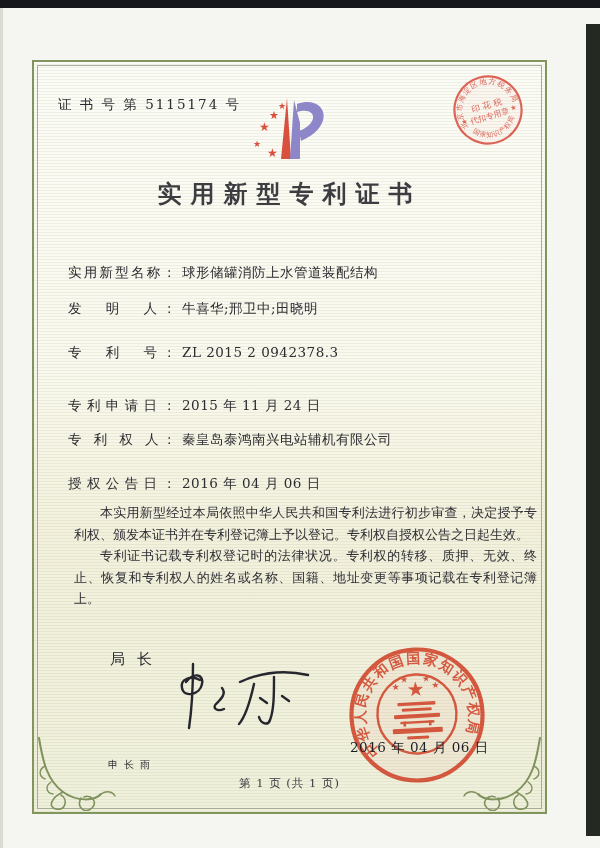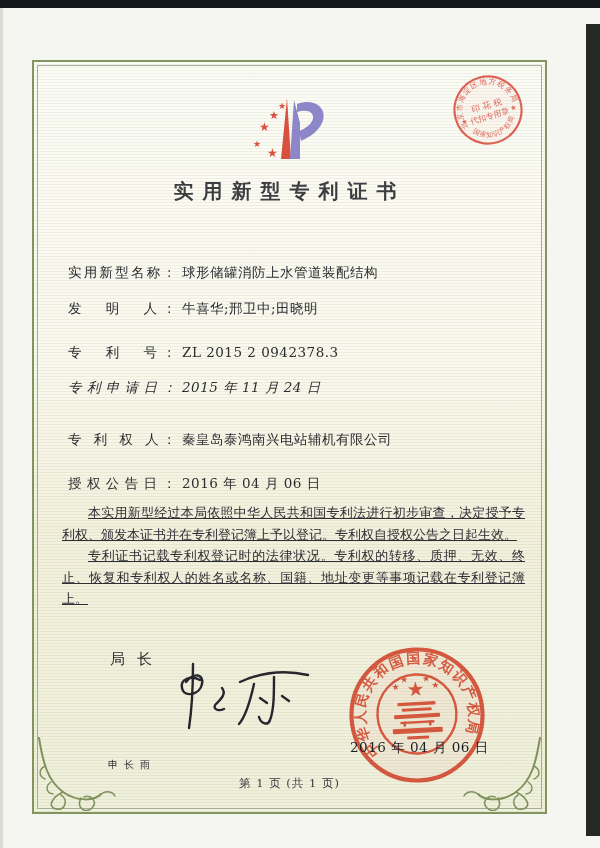--- a/index.html
+++ b/index.html
@@ -16,32 +16,32 @@
     position:absolute;left:32px;top:60px;width:511px;height:750px;
     border:2px solid #83955e;
     background:
       repeating-linear-gradient(0deg, rgba(148,156,106,0.13) 0px, rgba(148,156,106,0.13) 1px, rgba(0,0,0,0) 1px, rgba(0,0,0,0) 3px),
       linear-gradient(180deg,#fcfcf7 0%, #faf9ef 40%, #f3f1de 62%, #eff0dc 100%);
   }
   .cert-frame-inner{position:absolute;inset:3px;border:1px solid #a9ab9a;pointer-events:none;}
 
   .cert-no{position:absolute;left:24px;top:34px;font-size:13.5px;letter-spacing:2px;color:#2b2b30;}
   .cert-title{position:absolute;left:0;top:116px;width:100%;text-align:center;
-    font-size:20px;font-weight:600;letter-spacing:9px;color:#3c3c41;}
+    font-size:24px;font-weight:600;letter-spacing:9px;color:#3c3c41;}
 
   .logo{position:absolute;left:206px;top:31px;}
   .tax-stamp{position:absolute;left:412px;top:6px;transform:rotate(-16deg);opacity:.92;}
 
   .fields{position:absolute;left:34px;top:194px;width:460px;}
   .field-row{position:absolute;left:0;font-size:13.5px;color:#2c2c31;white-space:nowrap;}
   .field-label{display:inline-block;width:108px;text-align:justify;text-align-last:justify;vertical-align:top;}
   .field-value{display:inline-block;margin-left:6px;letter-spacing:0.5px;}
-  .row0{top:0;margin-top:8px;} .row1{top:44px;} .row2{top:88px;} .row3{top:123px;font-style:italic;} .row4{top:175px;} .row5{top:219px;}
+  .row0{top:0;margin-top:8px;} .row1{top:44px;} .row2{top:88px;} .row3{top:141px;} .row4{top:175px;} .row5{top:219px;}
 
-  .body-text{position:absolute;left:28px;top:440px;width:463px;color:#2e2e35;text-decoration:underline;}
+  .body-text{position:absolute;left:40px;top:440px;width:463px;color:#2e2e35;}
   .body-text p{margin:0;font-size:13px;line-height:21.6px;text-align:justify;text-indent:2em;}
 
   .signer-title{position:absolute;left:76px;top:588px;font-size:15px;letter-spacing:12px;color:#2b2b30;}
   .signer-name{position:absolute;left:74px;top:696px;font-size:10px;letter-spacing:6px;color:#2b2b30;}
   .signature{position:absolute;left:122px;top:596px;z-index:4;}
 
   .big-seal{position:absolute;left:308px;top:578px;transform:rotate(-3deg);z-index:2;opacity:.93;mix-blend-mode:multiply;}
   .seal-date{position:absolute;left:316px;top:677px;z-index:3;font-size:13.5px;color:#1c1e24;letter-spacing:0.5px;white-space:nowrap;}
 
   .footer{position:absolute;left:0;top:714px;width:100%;text-align:center;font-size:11.5px;letter-spacing:1px;color:#3a3a40;}
@@ -53,20 +53,21 @@
 </head>
 <body>
 
 <div class="band-top"></div>
 <div class="band-right"></div>
 <div class="strip-left"></div>
 
 <div class="cert-frame">
   <div class="cert-frame-inner"></div>
 
+  <div class="cert-no">证 书 号 第 5115174 号</div>
 
   <svg class="logo" width="100" height="80" viewBox="0 0 100 80">
     <polygon points="47,5 41,66 51,66" fill="#d9503e"></polygon>
     <polygon points="54,7 50,66 60,66 60,30" fill="#8d86c9"></polygon>
     <path d="M57,11 C86,1 97,33 61,48 L59,38 C80,30 76,13 57,19 Z" fill="#8d86c9"></path>
     <g fill="#d9503e" font-size="12">
       <text x="38" y="16" font-size="9">★</text>
       <text x="29" y="26" font-size="11">★</text>
       <text x="19" y="38" font-size="12">★</text>
       <text x="13" y="54" font-size="9">★</text>

